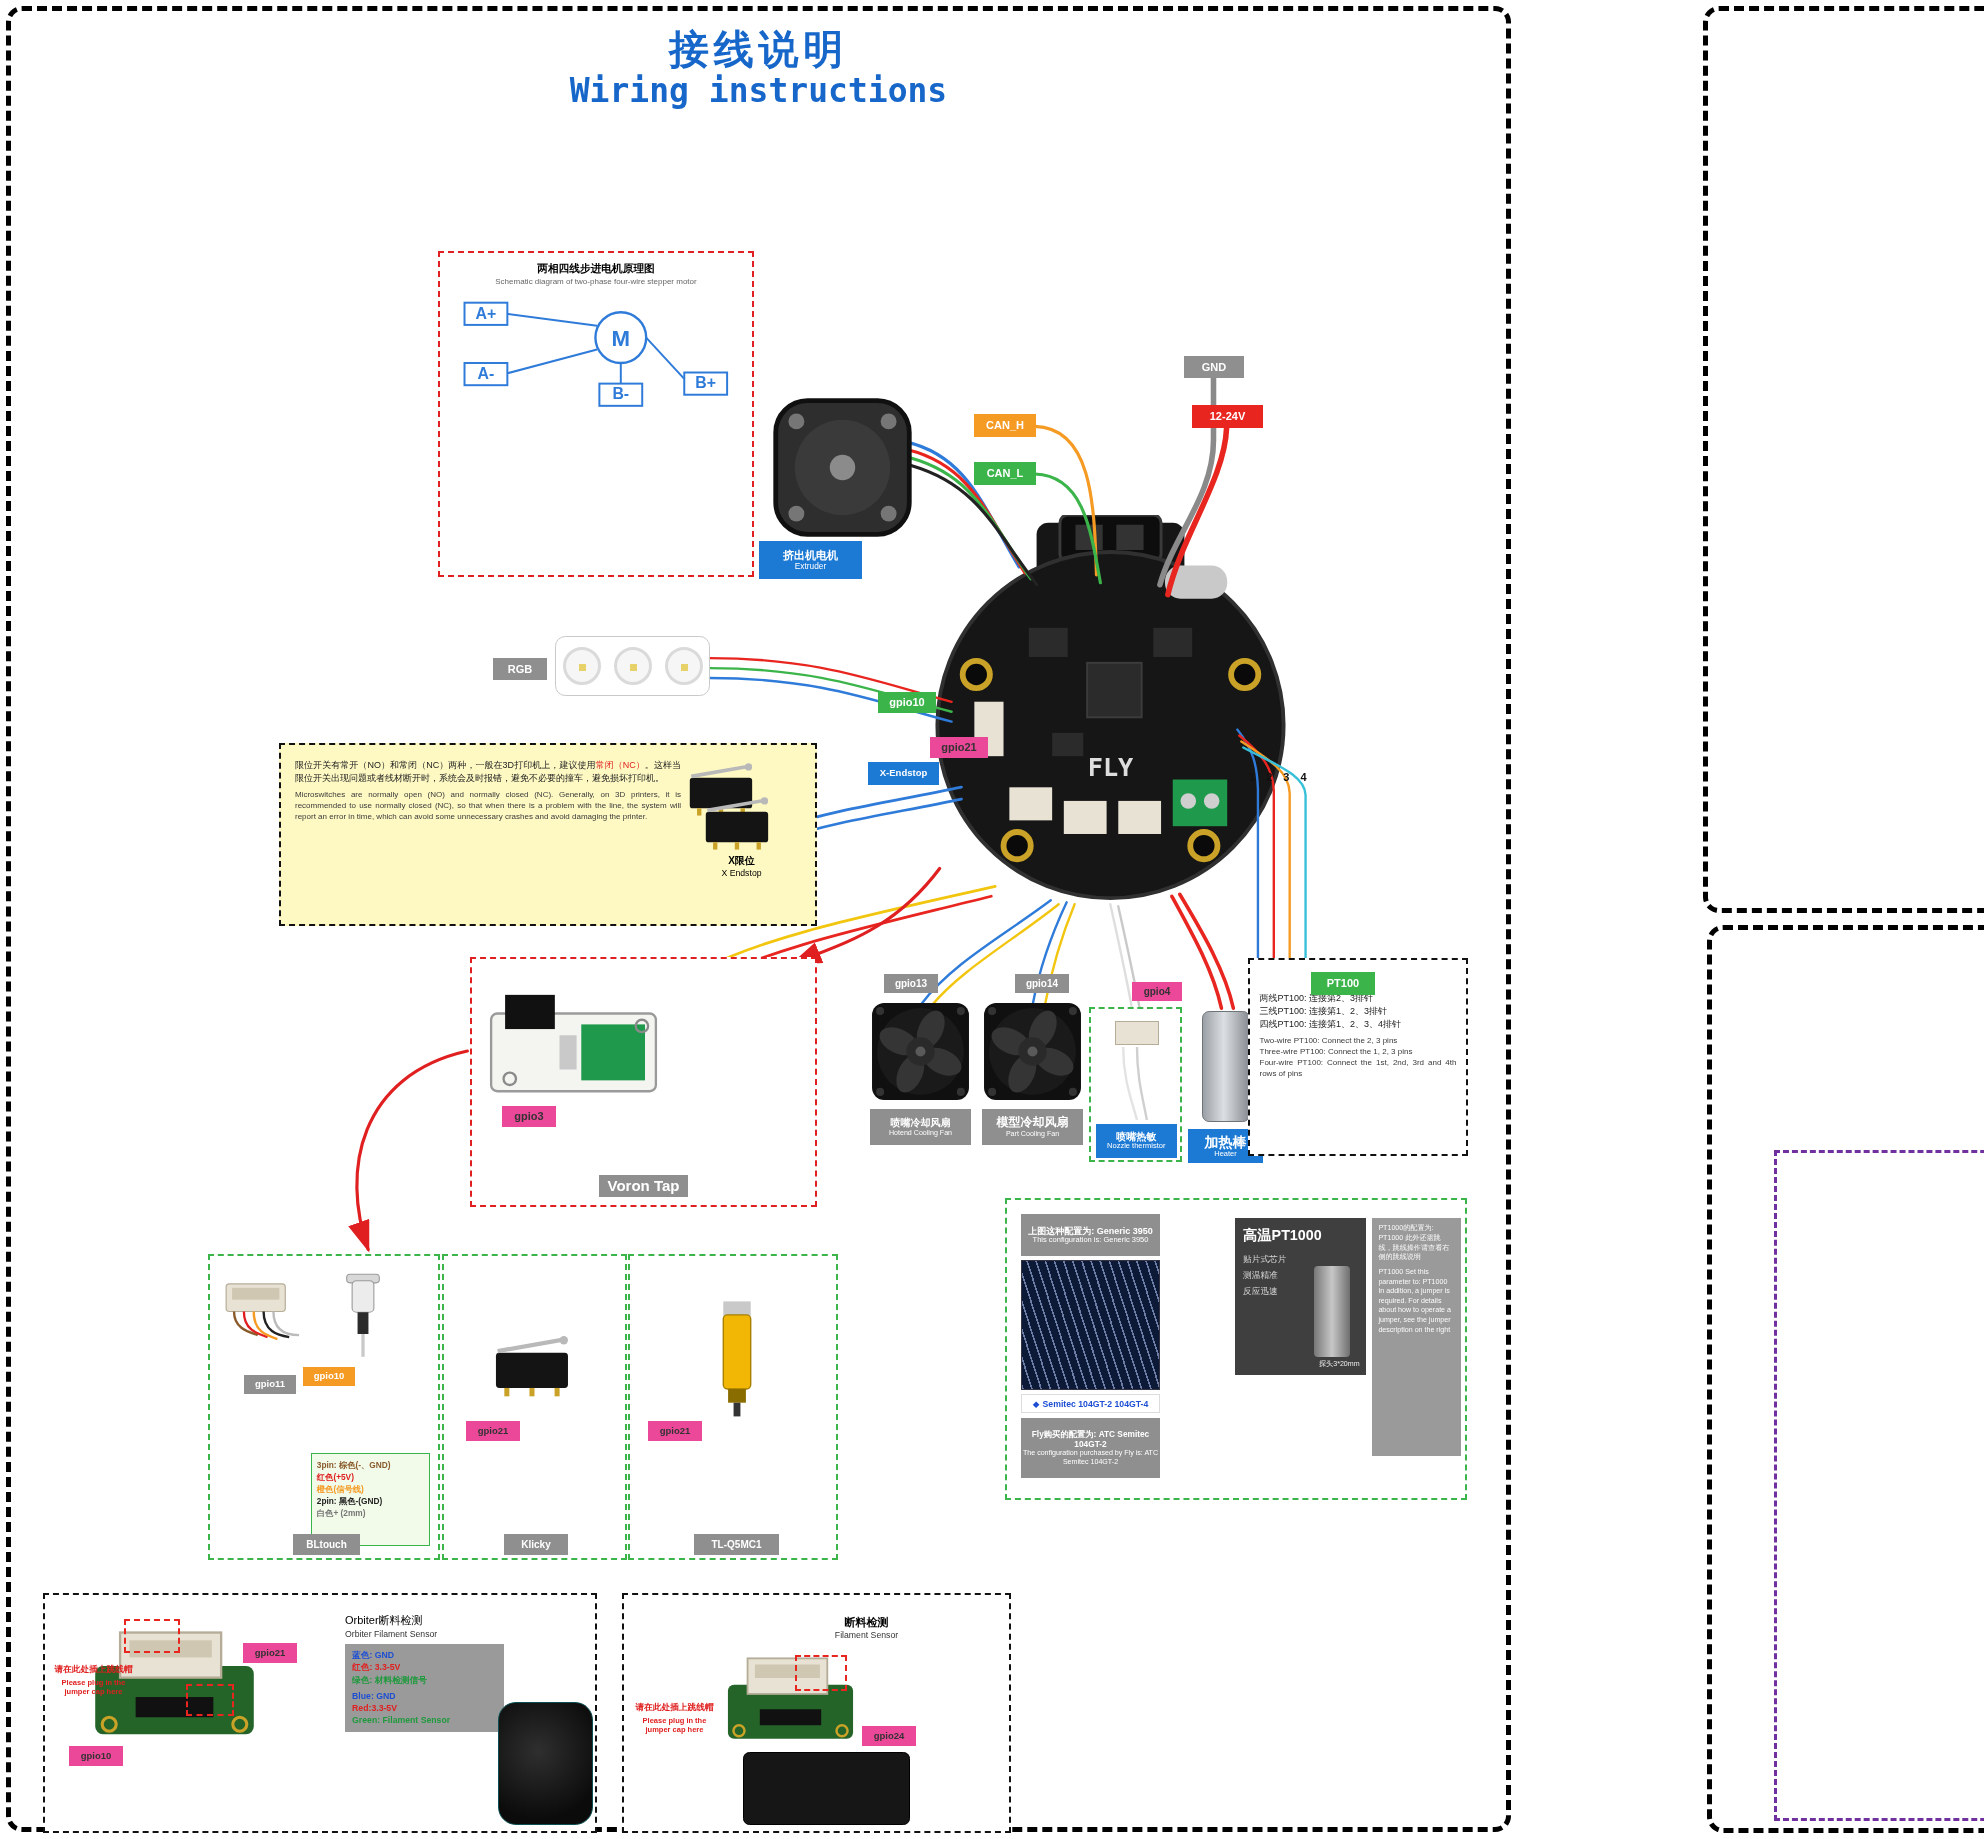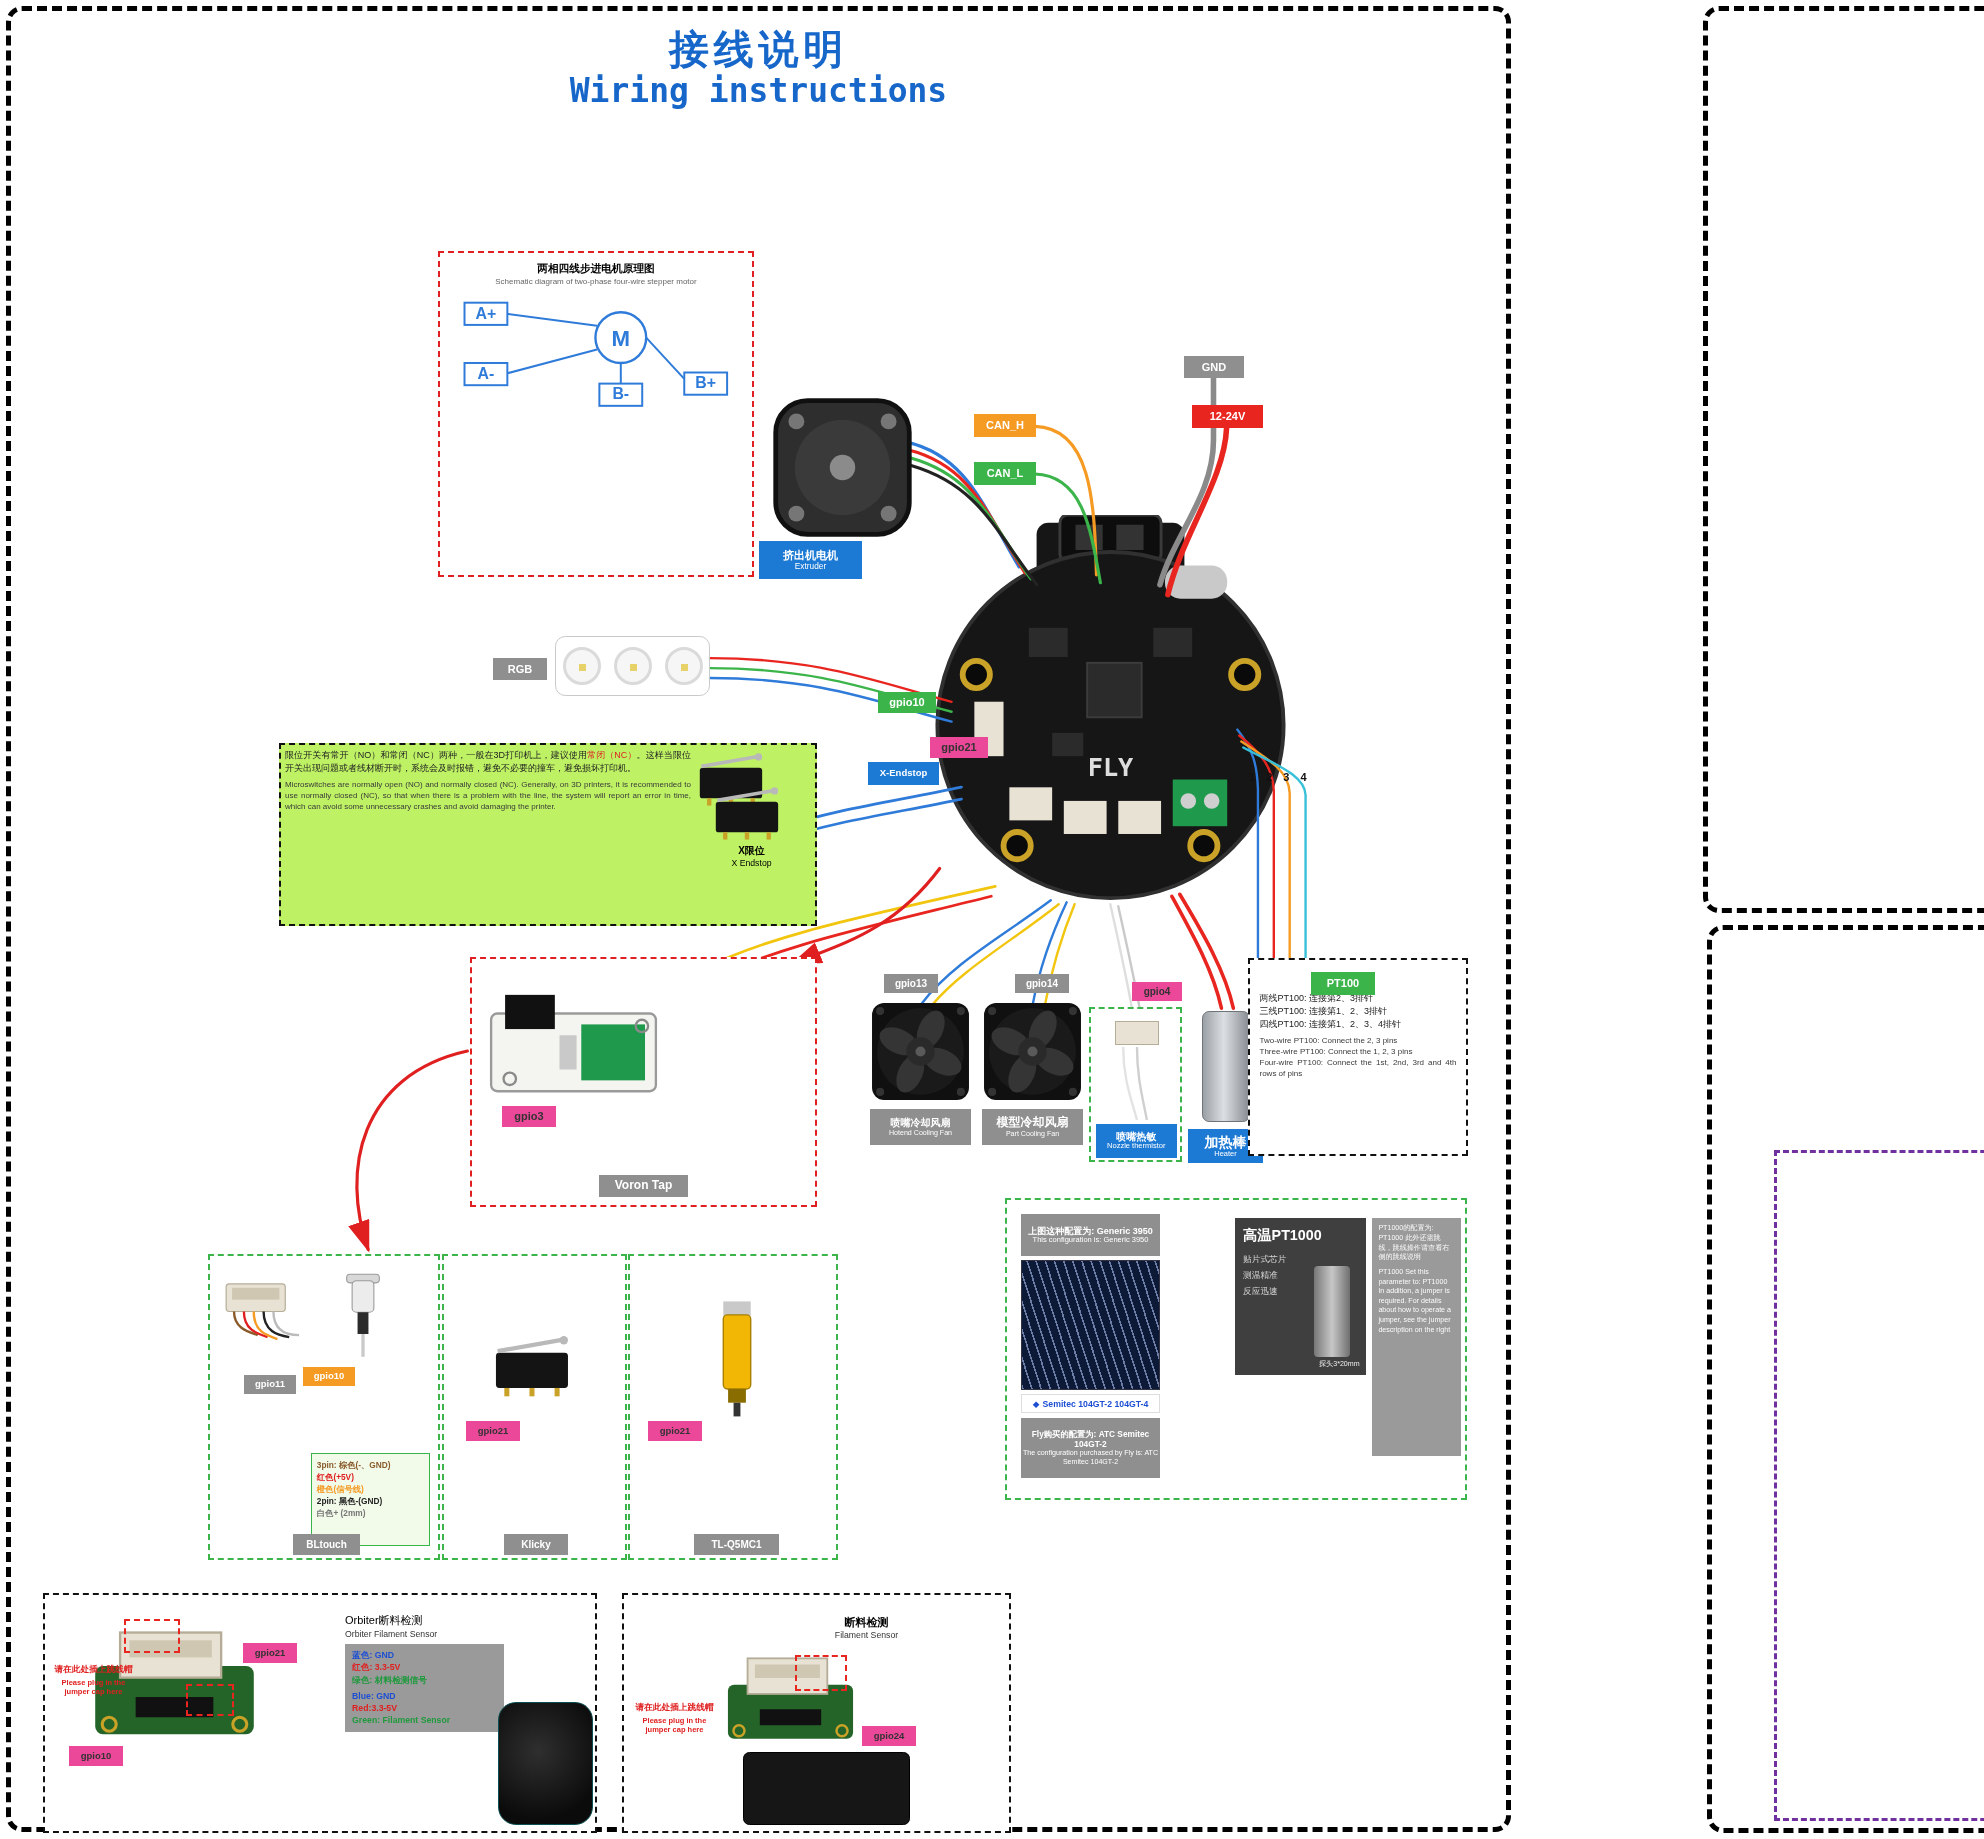--- a/index.html
+++ b/index.html
@@ -299,21 +299,21 @@
   <div class="chip bg-green" style="left:867px;top:681px;width:58px;height:20.6px">
       <span class="l1">gpio10</span>
     </div>
   <div class="chip bg-yellow" style="left:919px;top:726px;width:58px;height:20.6px">
       <span class="l1">gpio21</span>
     </div>
   <div class="chip bg-blue" style="left:857px;top:751px;width:71px;height:23px">
       <span class="l1" style="font-size:9.5px">X-Endstop</span>
     </div>
 
-  <div class="box dash-black" style="left:268px;top:732px;width:538px;height:183px;background:#bef264;padding:4px;display:flex;gap:1px">
+  <div class="box dash-black" style="left:268px;top:732px;width:538px;height:183px;background:#fef9c3;padding:14px;display:flex;gap:1px">
     <div style="flex:1">
       <div class="note">
         <span>限位开关有常开（NO）和常闭（NC）两种，一般在3D打印机上，建议使用</span><span class="red">常闭（NC）</span><span>。这样当限位开关出现问题或者线材断开时，系统会及时报错，避免不必要的撞车，避免损坏打印机。</span>
       </div>
       <div class="note-en" style="margin-top:4px">Microswitches are normally open (NO) and normally closed (NC). Generally, on 3D printers, it is recommended to use normally closed (NC), so that when there is a problem with the line, the system will report an error in time, which can avoid some unnecessary crashes and avoid damaging the printer.</div>
     </div>
     <div style="width:119px;text-align:center">
       <svg width="91" height="58" viewBox="0 0 120 80">
           <use href="#sym-switch"></use>
         </svg>
@@ -326,21 +326,21 @@
   </div>
 
   <div class="box dash-red" style="left:459px;top:946px;width:347px;height:250px">
     <svg class="abs" style="left:16px;top:28px" width="171" height="109" viewBox="0 0 220 140">
         <use href="#sym-tap"></use>
       </svg>
     <div class="chip bg-yellow" style="left:30px;top:147px;width:54px;height:20.6px">
         <span class="l1">gpio3</span>
       </div>
     <div class="chip bg-gray" style="left:127px;top:216px;width:89px;height:22px">
-        <span class="l1" style="font-size:12px">Voron Tap</span>
+        <span class="l1" style="font-size:15px">Voron Tap</span>
       </div>
   </div>
 
   <div class="chip bg-gray" style="left:873px;top:963px;width:54px;height:19px">
       <span class="l1" style="font-size:10px">gpio13</span>
     </div>
   <div class="chip bg-gray" style="left:1004px;top:963px;width:54px;height:19px">
       <span class="l1" style="font-size:10px">gpio14</span>
     </div>
   <svg class="abs" style="left:859px;top:990px" width="101" height="101" viewBox="0 0 100 100">

